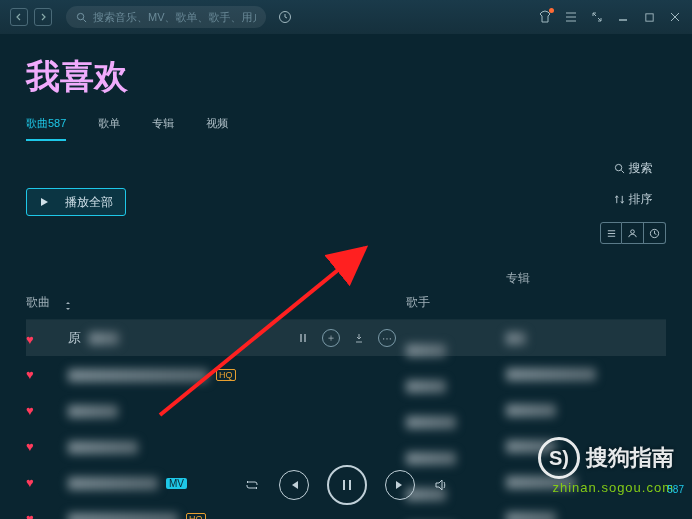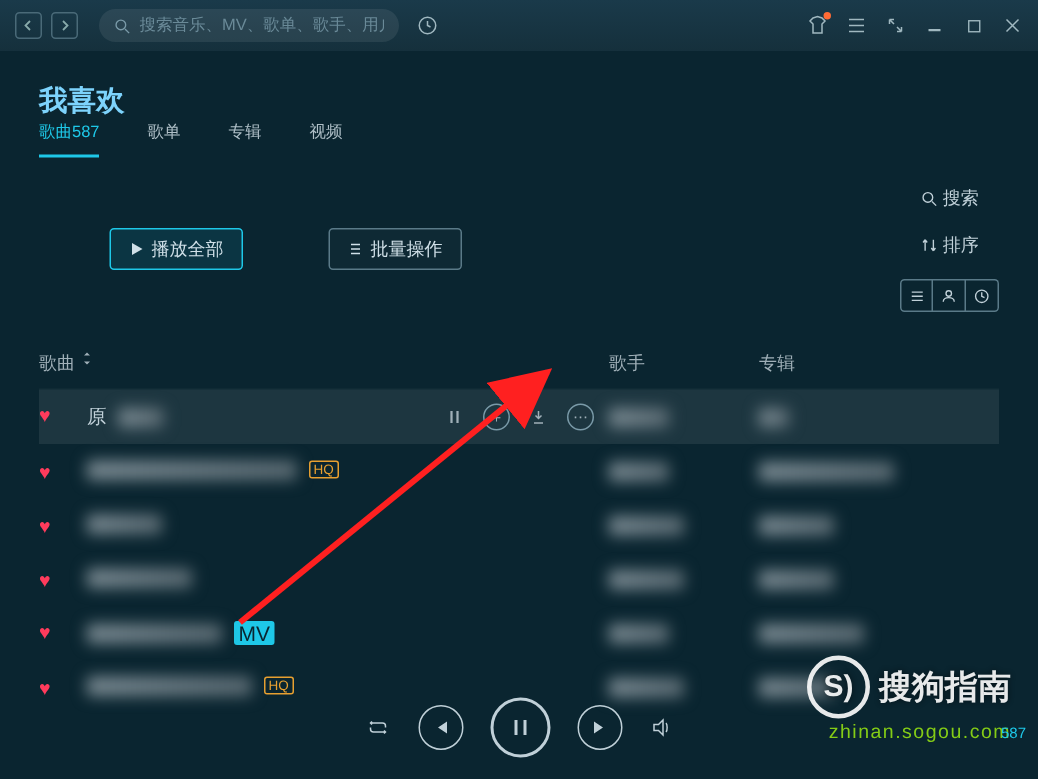--- a/index.html
+++ b/index.html
@@ -43,59 +43,58 @@
   .search-box input {
     background: none; border: none; outline: none;
     color: #c0d0d8; font-size: 11px; flex: 1;
   }
   .search-box input::placeholder { color: #6a8a98; }
   .titlebar-right { margin-left: auto; display: flex; gap: 12px; align-items: center; }
   .tb-icon { width: 14px; height: 14px; display: flex; align-items: center; justify-content: center; color: #a0b8c0; cursor: pointer; position: relative; }
   .tb-icon.dot::after { content:""; position:absolute; top:-2px; right:-2px; width:5px; height:5px; background:#ff6b35; border-radius:50%; }
 
   .content { padding: 20px 26px 0 26px; }
-  .page-title { font-size: 19px; font-weight: bold; color: #7dd3fc; margin-bottom: 0; }
+  .page-title { font-size: 34px; font-weight: bold; color: #f0abfc; margin-bottom: 16px; }
   .tabs { display: flex; gap: 32px; border-bottom: 1px solid rgba(255,255,255,0); margin-bottom: 18px; }
   .tab { padding-bottom: 8px; color: #b0c0c8; cursor: pointer; font-size: 11px; }
   .tab.active { color: #1ec8e8; border-bottom: 2px solid #1ec8e8; }
 
   .toolbar { display: flex; gap: 10px; align-items: center; margin-bottom: 18px; }
   .btn {
     height: 28px; padding: 0 12px;
     border: 1px solid #5a7a88; border-radius: 3px;
-    display: flex; align-items: center; gap: 5px;
+    display: flex; align-items: center; gap: 16px;
     color: #d0e0e8; font-size: 12px; cursor: pointer;
     background: rgba(255,255,255,0.02);
-    margin-left: 47px;
   }
   .btn.primary { background: rgba(30,200,232,0.1); border-color:#1ec8e8; }
   .toolbar-right { margin-left: auto; display: flex; gap: 14px; align-items: center; flex-direction: column; }
   .tool-link { display:flex; align-items:center; gap:4px; font-size:12px; cursor:pointer; }
   .mini-icon { width:22px; height:22px; border:1px solid #5a7a88; border-radius:3px; display:flex; align-items:center; justify-content:center; cursor:pointer; }
   .mini-group { display:flex; }
   .mini-group .mini-icon:first-child{border-radius:3px 0 0 3px;}
   .mini-group .mini-icon:nth-child(2){border-radius:0; border-left:none;}
   .mini-group .mini-icon:last-child{border-radius:0 3px 3px 0; border-left:none;}
 
   .table-header { display:flex; padding: 8px 0; border-bottom:1px solid rgba(255,255,255,0.05); font-size:12px; color:#a0b0b8;}
-  .col-song{ flex:0 0 380px; display:flex; align-items:flex-start; gap:4px;}
-  .col-artist{ flex:0 0 100px;}
+  .col-song{ flex:0 0 380px; display:flex; align-items:flex-end; gap:14px;}
+  .col-artist{ flex:0 0 100px;margin-top:24px;}
   .col-album{ flex:1;}
 
   .rows { }
   .row { display:flex; align-items:center; height:36px; padding:0 0; }
   .row.active { background: rgba(255,255,255,0.08); }
   .heart { color:#ff3b5c; margin-right:10px; font-size:13px; flex:0 0 18px;}
   .song-name { flex:1; display:flex; align-items:center; gap:8px;}
   .blur { filter: blur(5px); background:linear-gradient(90deg,#7a8a92,#5a6a72); height:13px; border-radius:2px; }
   .row-actions { display:flex; gap:10px; margin-right:10px; color:#a0b0b8;}
   .row-actions span{ width:18px; height:18px; border:1px solid #7a9aa8; border-radius:50%; display:flex;align-items:center;justify-content:center; font-size:10px; cursor:pointer;}
   .row .col-artist .blur, .row .col-album .blur{ width:60px; }
   .badge-hq{ font-size:9px; border:1px solid #e8a030; color:#e8a030; padding:0 2px; border-radius:2px;}
-  .badge-mv{ font-size:14px; background:#1ec8e8; color:#0a2530; padding:0 3px; border-radius:2px;}
+  .badge-mv{ font-size:10px; background:#1ec8e8; color:#0a2530; padding:0 3px; border-radius:2px;}
 
   .arrow-annot {
     position:absolute;
     left:150px; top:240px;
     width:230px; height:180px;
     pointer-events:none;
   }
 
   .playbar {
     position:absolute; bottom:10px; left:0; right:0;
@@ -192,26 +191,20 @@
     <div class="tab">专辑</div>
     <div class="tab">视频</div>
   </div>
 
   <div class="toolbar">
     <div class="btn primary">
       <svg width="10" height="10" viewBox="0 0 10 10">
           <path d="M2 1l7 4-7 4z" fill="#d0e0e8"></path>
         </svg>
       <span>播放全部</span>
-    </div>
-    <div class="btn">
-      <svg width="10" height="10" viewBox="0 0 10 10">
-          <path d="M2 2h6M2 5h6M2 8h6" stroke="#d0e0e8"></path>
-        </svg>
-      <span>批量操作</span>
     </div>
     <div class="toolbar-right">
       <div class="tool-link">
         <svg width="11" height="11" viewBox="0 0 12 12">
             <circle cx="5" cy="5" r="3.5" stroke="#c0d0d8" fill="none"></circle>
             <line x1="8" y1="8" x2="11" y2="11" stroke="#c0d0d8"></line>
           </svg>
         <span>搜索</span>
       </div>
       <div class="tool-link">

